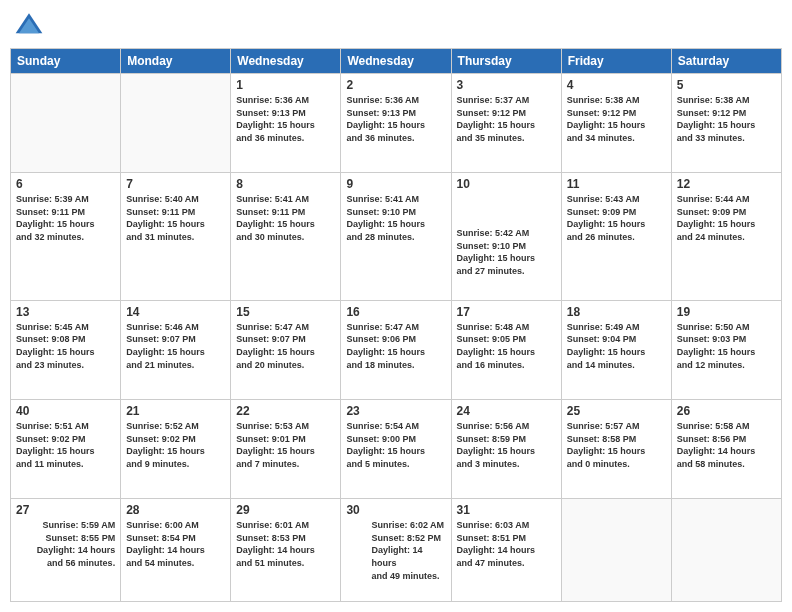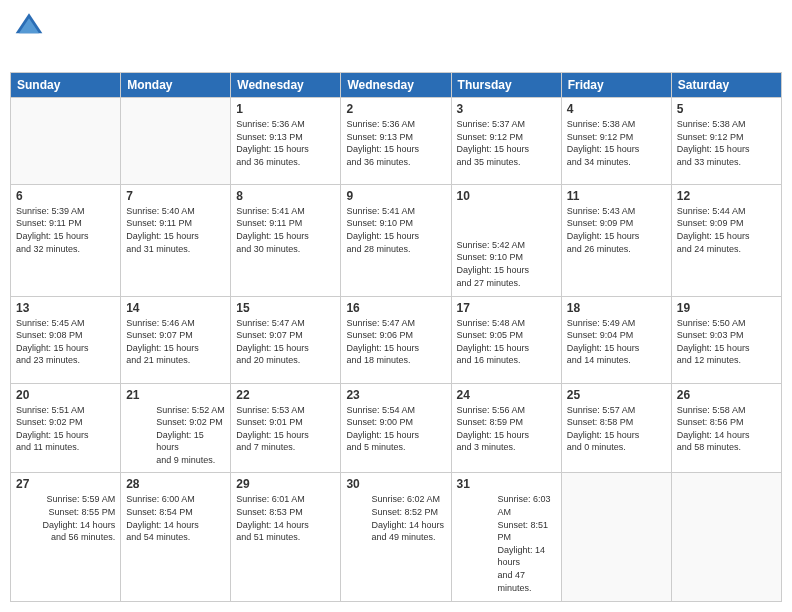--- a/index.html
+++ b/index.html
@@ -9,21 +9,20 @@
       font-family: Arial, sans-serif;
       background: #fff;
       overflow: hidden;
     }
     .page {
       width: 792px;
       height: 612px;
       padding: 10px;
       display: flex;
       flex-direction: column;
-      gap: 24px;
     }
     .header {
       display: flex;
       justify-content: space-between;
       align-items: flex-start;
       margin-bottom: 8px;
       padding: 0 4px;
     }
     .logo {
       display: flex;
@@ -90,20 +89,21 @@
     .day-num {
       font-size: 12px;
       font-weight: bold;
       margin-bottom: 2px;
       display: block;
     }
     .day-info {
       font-size: 9px;
       line-height: 1.4;
       color: #333;
+      font-weight: bold;
     }
     .empty {
       background: #f9f9f9;
     }
     table {
       width: 100%;
       border-collapse: collapse;
     }
   </style>
 </head>
@@ -276,29 +276,29 @@
           <td>
             <span class="day-num">19</span>
             <div class="day-info" style="white-space: pre-line;">Sunrise: 5:50 AM
 Sunset: 9:03 PM
 Daylight: 15 hours
 and 12 minutes.</div>
           </td>
         </tr>
         <tr>
           <td>
-            <span class="day-num">20</span>
+            <span class="day-num">40</span>
             <div class="day-info" style="white-space: pre-line;">Sunrise: 5:51 AM
 Sunset: 9:02 PM
 Daylight: 15 hours
 and 11 minutes.</div>
           </td>
           <td>
             <span class="day-num">21</span>
-            <div class="day-info" style="white-space: pre-line; margin-left: 30px;">Sunrise: 5:52 AM
+            <div class="day-info" style="white-space: pre-line;">Sunrise: 5:52 AM
 Sunset: 9:02 PM
 Daylight: 15 hours
 and 9 minutes.</div>
           </td>
           <td>
             <span class="day-num">22</span>
             <div class="day-info" style="white-space: pre-line;">Sunrise: 5:53 AM
 Sunset: 9:01 PM
 Daylight: 15 hours
 and 7 minutes.</div>
@@ -356,21 +356,21 @@
           </td>
           <td>
             <span class="day-num">30</span>
             <div class="day-info" style="white-space: pre-line; margin-left: 25px;">Sunrise: 6:02 AM
 Sunset: 8:52 PM
 Daylight: 14 hours
 and 49 minutes.</div>
           </td>
           <td>
             <span class="day-num">31</span>
-            <div class="day-info" style="white-space: pre-line; margin-left: 41px;">Sunrise: 6:03 AM
+            <div class="day-info" style="white-space: pre-line;">Sunrise: 6:03 AM
 Sunset: 8:51 PM
 Daylight: 14 hours
 and 47 minutes.</div>
           </td>
           <td class="empty"></td>
           <td class="empty"></td>
         </tr>
       </tbody>
   </table>
 </div>

